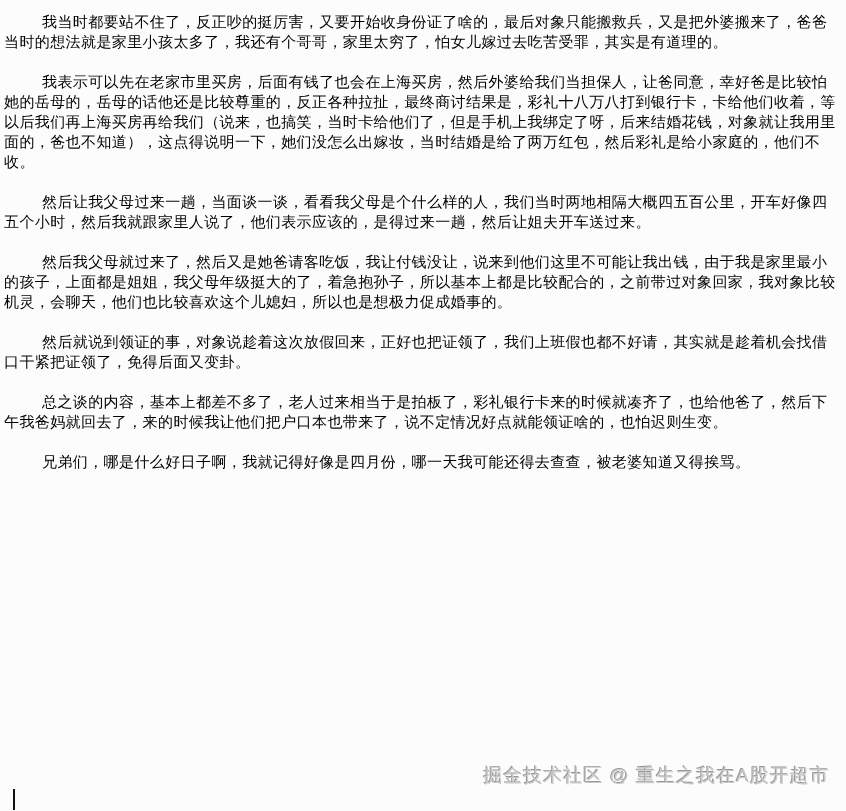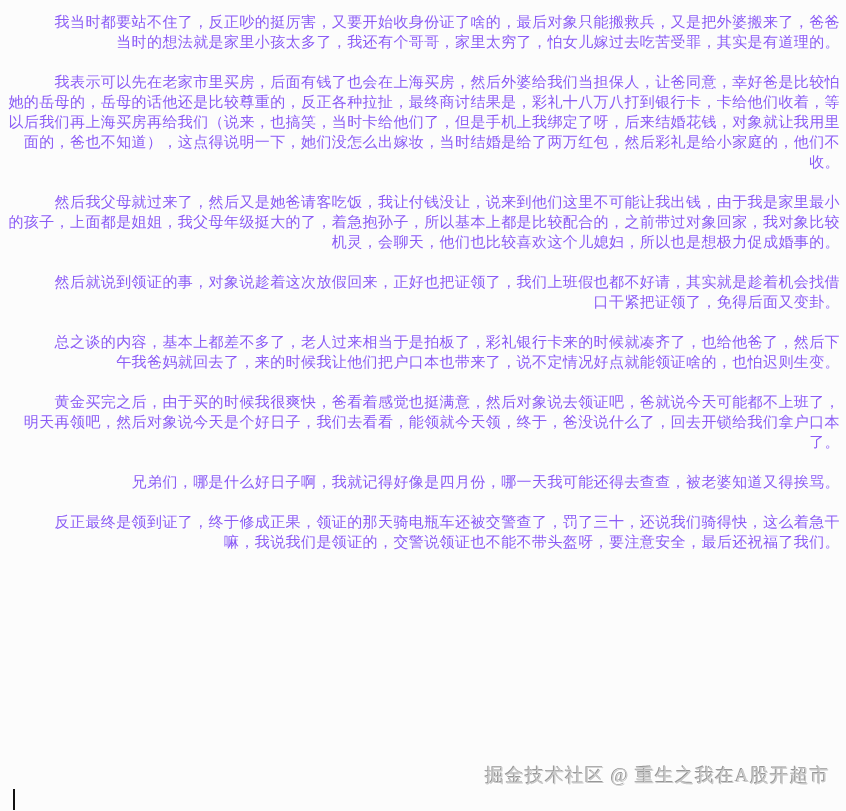--- a/index.html
+++ b/index.html
@@ -15,54 +15,52 @@
     background: #fcfcfc;
   }
   .content {
     padding: 12px 6px 0 4px;
   }
   .para {
     margin: 0 0 20px 0;
     font-size: 15px;
     line-height: 20px;
     letter-spacing: 0.4px;
-    color: #8b5cf6;
+    color: #000000;
     text-indent: 38px;
-    text-align: right;
+    text-align: left;
     word-break: break-all;
   }
   .watermark {
     position: absolute;
     top: 763px;
     right: 16px;
     font-size: 19px;
     letter-spacing: 1px;
     white-space: nowrap;
     color: #c9c9c9;
     text-shadow: -1px -1px 0 #979797, 1px 1px 0 #ffffff;
-    font-family: Liberation Serif, serif;
   }
   .caret {
     position: absolute;
     left: 13px;
     top: 789px;
     width: 2px;
     height: 21px;
     background: #111111;
   }
 </style>
 </head>
 <body style="background: rgb(252, 252, 252);">
 
 <div class="content">
   <p class="para">我当时都要站不住了，反正吵的挺厉害，又要开始收身份证了啥的，最后对象只能搬救兵，又是把外婆搬来了，爸爸当时的想法就是家里小孩太多了，我还有个哥哥，家里太穷了，怕女儿嫁过去吃苦受罪，其实是有道理的。</p>
   <p class="para">我表示可以先在老家市里买房，后面有钱了也会在上海买房，然后外婆给我们当担保人，让爸同意，幸好爸是比较怕她的岳母的，岳母的话他还是比较尊重的，反正各种拉扯，最终商讨结果是，彩礼十八万八打到银行卡，卡给他们收着，等以后我们再上海买房再给我们（说来，也搞笑，当时卡给他们了，但是手机上我绑定了呀，后来结婚花钱，对象就让我用里面的，爸也不知道），这点得说明一下，她们没怎么出嫁妆，当时结婚是给了两万红包，然后彩礼是给小家庭的，他们不收。</p>
+  <p class="para">然后让我父母过来一趟，当面谈一谈，看看我父母是个什么样的人，我们当时两地相隔大概四五百公里，开车好像四五个小时，然后我就跟家里人说了，他们表示应该的，是得过来一趟，然后让姐夫开车送过来。</p>
   <p class="para">然后我父母就过来了，然后又是她爸请客吃饭，我让付钱没让，说来到他们这里不可能让我出钱，由于我是家里最小的孩子，上面都是姐姐，我父母年级挺大的了，着急抱孙子，所以基本上都是比较配合的，之前带过对象回家，我对象比较机灵，会聊天，他们也比较喜欢这个儿媳妇，所以也是想极力促成婚事的。</p>
   <p class="para">然后就说到领证的事，对象说趁着这次放假回来，正好也把证领了，我们上班假也都不好请，其实就是趁着机会找借口干紧把证领了，免得后面又变卦。</p>
   <p class="para">总之谈的内容，基本上都差不多了，老人过来相当于是拍板了，彩礼银行卡来的时候就凑齐了，也给他爸了，然后下午我爸妈就回去了，来的时候我让他们把户口本也带来了，说不定情况好点就能领证啥的，也怕迟则生变。</p>
-  <p class="para">黄金买完之后，由于买的时候我很爽快，爸看着感觉也挺满意，然后对象说去领证吧，爸就说今天可能都不上班了，明天再领吧，然后对象说今天是个好日子，我们去看看，能领就今天领，终于，爸没说什么了，回去开锁给我们拿户口本了。</p>
   <p class="para">兄弟们，哪是什么好日子啊，我就记得好像是四月份，哪一天我可能还得去查查，被老婆知道又得挨骂。</p>
-  <p class="para">反正最终是领到证了，终于修成正果，领证的那天骑电瓶车还被交警查了，罚了三十，还说我们骑得快，这么着急干嘛，我说我们是领证的，交警说领证也不能不带头盔呀，要注意安全，最后还祝福了我们。</p>
 </div>
 
 <div class="watermark" style="color: rgb(201, 201, 201);">掘金技术社区 @ 重生之我在A股开超市</div>
 
 <div class="caret"></div>
 
 </body></html>

